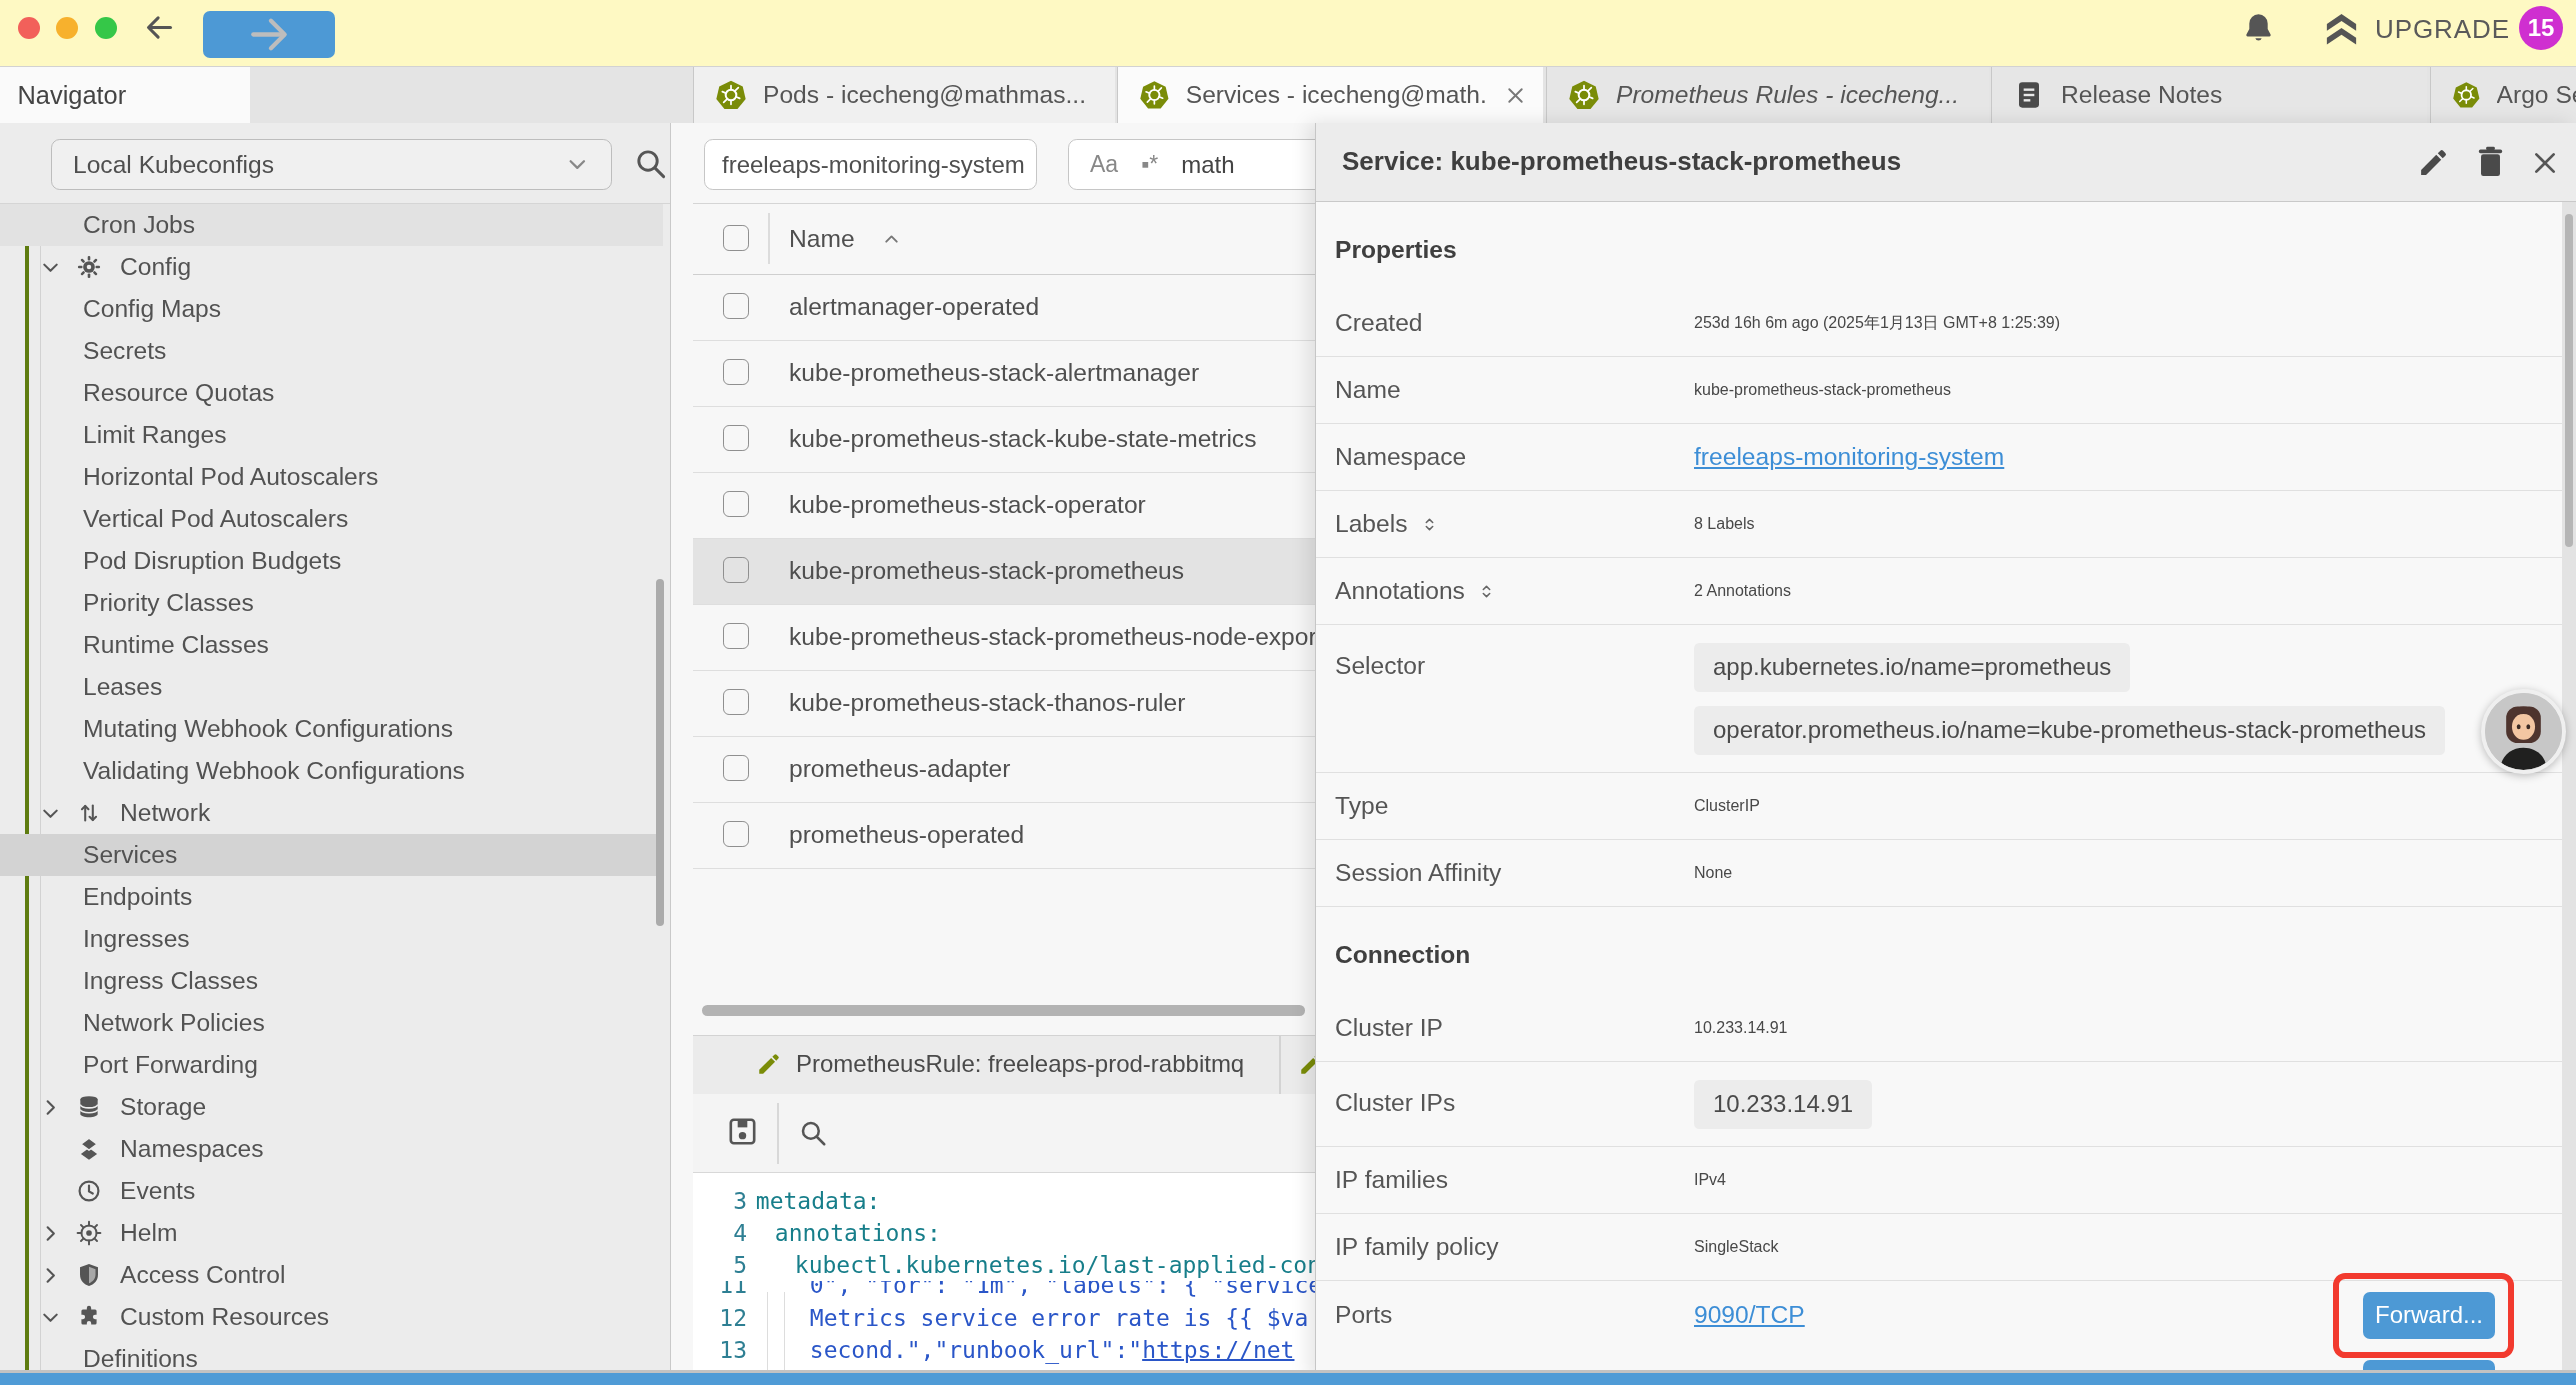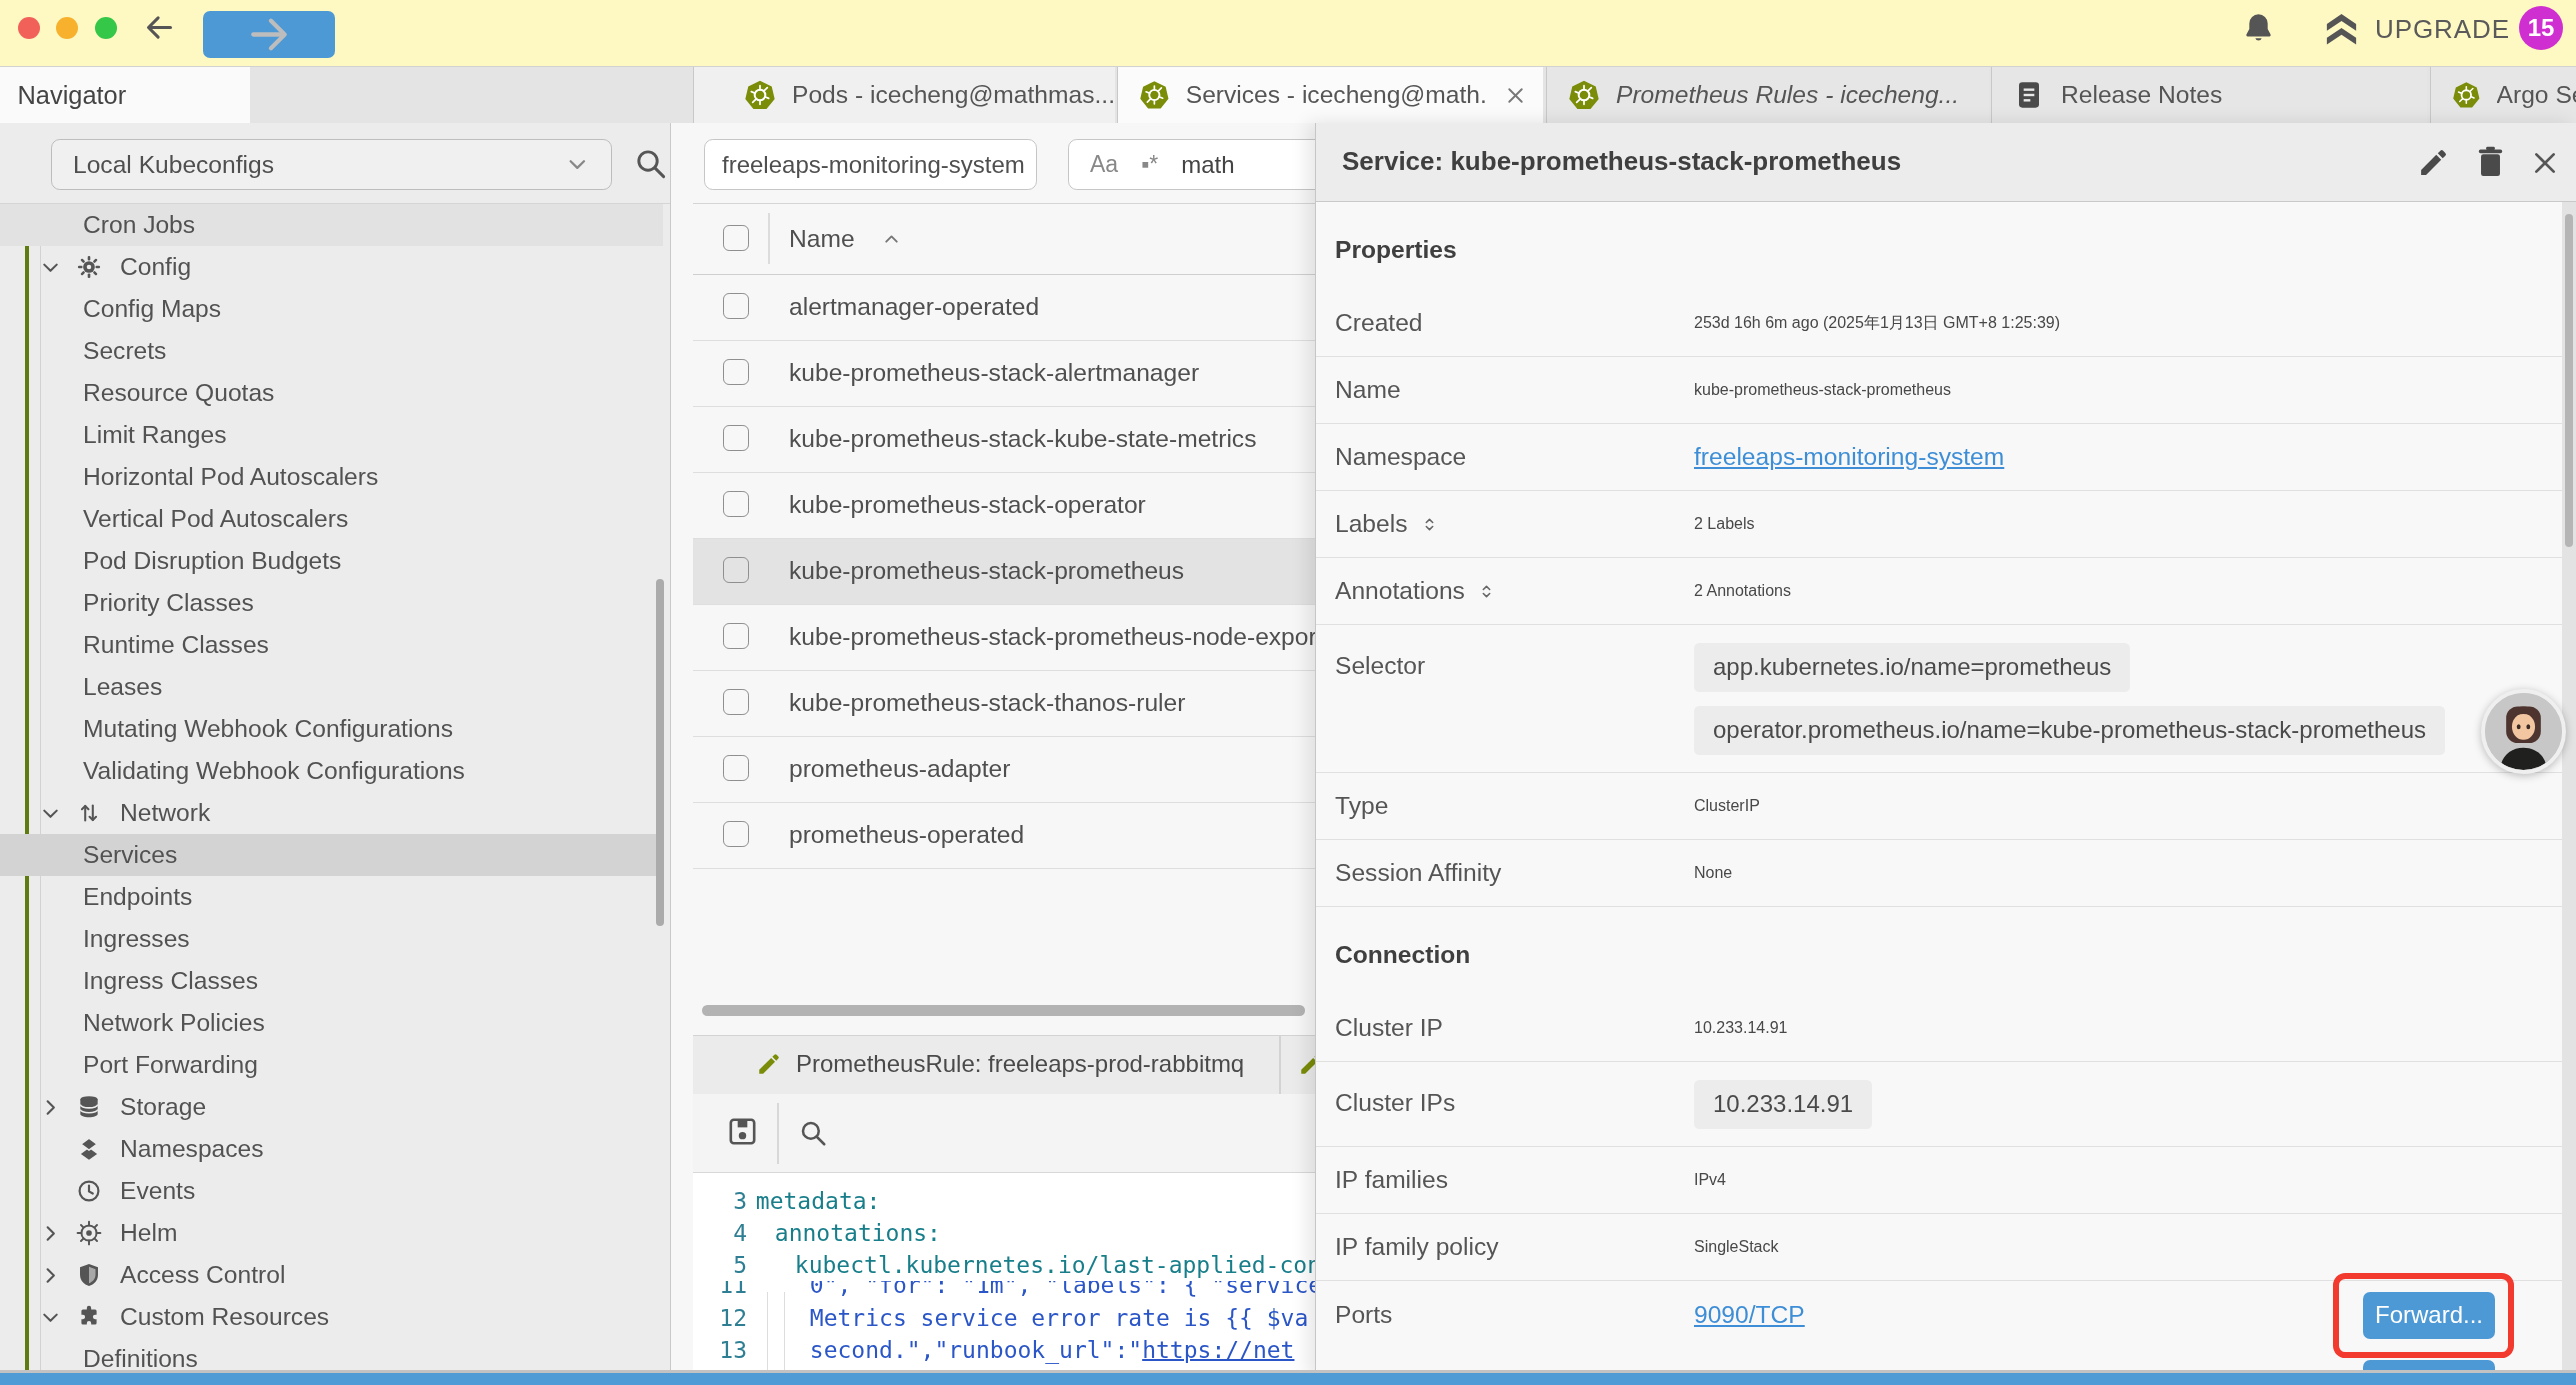--- a/index.html
+++ b/index.html
@@ -167,21 +167,21 @@
           </svg>
         </span>
       <span class="uplbl">UPGRADE</span>
     </span>
     <span class="badge">15</span>
   </div>
 
   <div class="tabstrip">
     <div class="navtab">Navigator</div>
     <div id="tabs">
-        <div class="tab first" style="left: 693px; width: 422px; justify-content: flex-end;">
+        <div class="tab first" style="left: 693px; width: 422px;">
           <span class="icon" style="width: 32px; height: 32px;">
             <svg viewBox="0 0 24 24">
               <polygon points="12,1.3 20.8,5.6 23,15 16.9,22.5 7.1,22.5 1,15 3.2,5.6" fill="#7a8c08"></polygon>
               <circle cx="12" cy="12" r="4" fill="none" stroke="#fff" stroke-width="1.5"></circle>
               <g stroke="#fff" stroke-width="1.3" stroke-linecap="round">
                 <line x1="12" y1="5" x2="12" y2="8"></line>
                 <line x1="12" y1="16" x2="12" y2="19"></line>
                 <line x1="5.5" y1="9.5" x2="8.3" y2="10.7"></line>
                 <line x1="15.7" y1="13.3" x2="18.5" y2="14.5"></line>
                 <line x1="6.5" y1="17.5" x2="8.8" y2="15.2"></line>
@@ -659,21 +659,21 @@
           <div class="drow">
             <span class="dlabel">
               <span>Labels</span>
               <span class="icon dsort" style="width: 19px; height: 19px; color: rgb(102, 102, 102);">
                 <svg viewBox="0 0 24 24" fill="none" stroke="currentColor" stroke-width="2" stroke-linecap="round" stroke-linejoin="round">
                   <polyline points="8,9.5 12,5.5 16,9.5"></polyline>
                   <polyline points="8,14.5 12,18.5 16,14.5"></polyline>
                 </svg>
               </span>
             </span>
-            <span class="dval">2 Labels</span>
+            <span class="dval">8 Labels</span>
           </div>
           <div class="drow">
             <span class="dlabel">
               <span>Annotations</span>
               <span class="icon dsort" style="width: 19px; height: 19px; color: rgb(102, 102, 102);">
                 <svg viewBox="0 0 24 24" fill="none" stroke="currentColor" stroke-width="2" stroke-linecap="round" stroke-linejoin="round">
                   <polyline points="8,9.5 12,5.5 16,9.5"></polyline>
                   <polyline points="8,14.5 12,18.5 16,14.5"></polyline>
                 </svg>
               </span>

